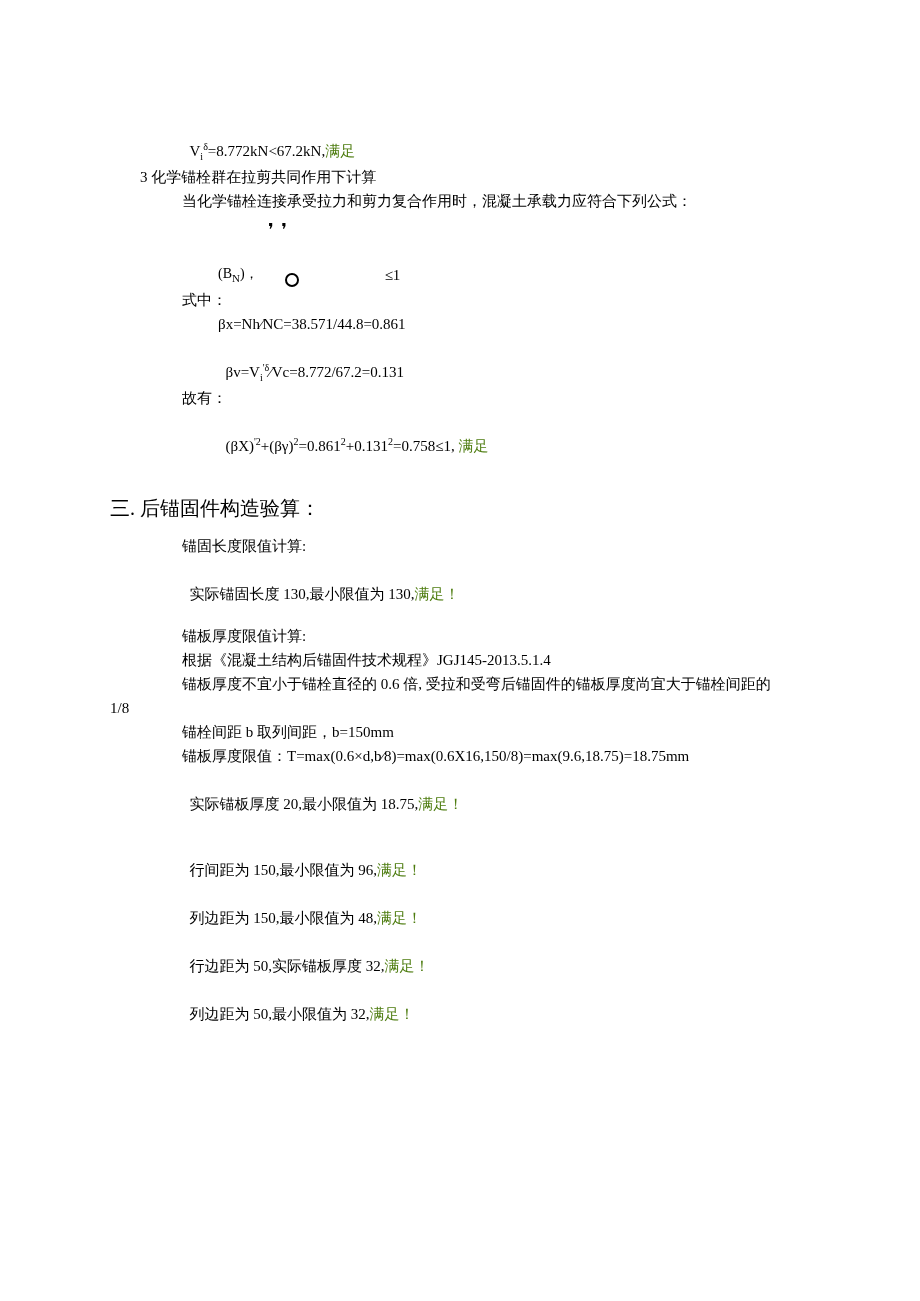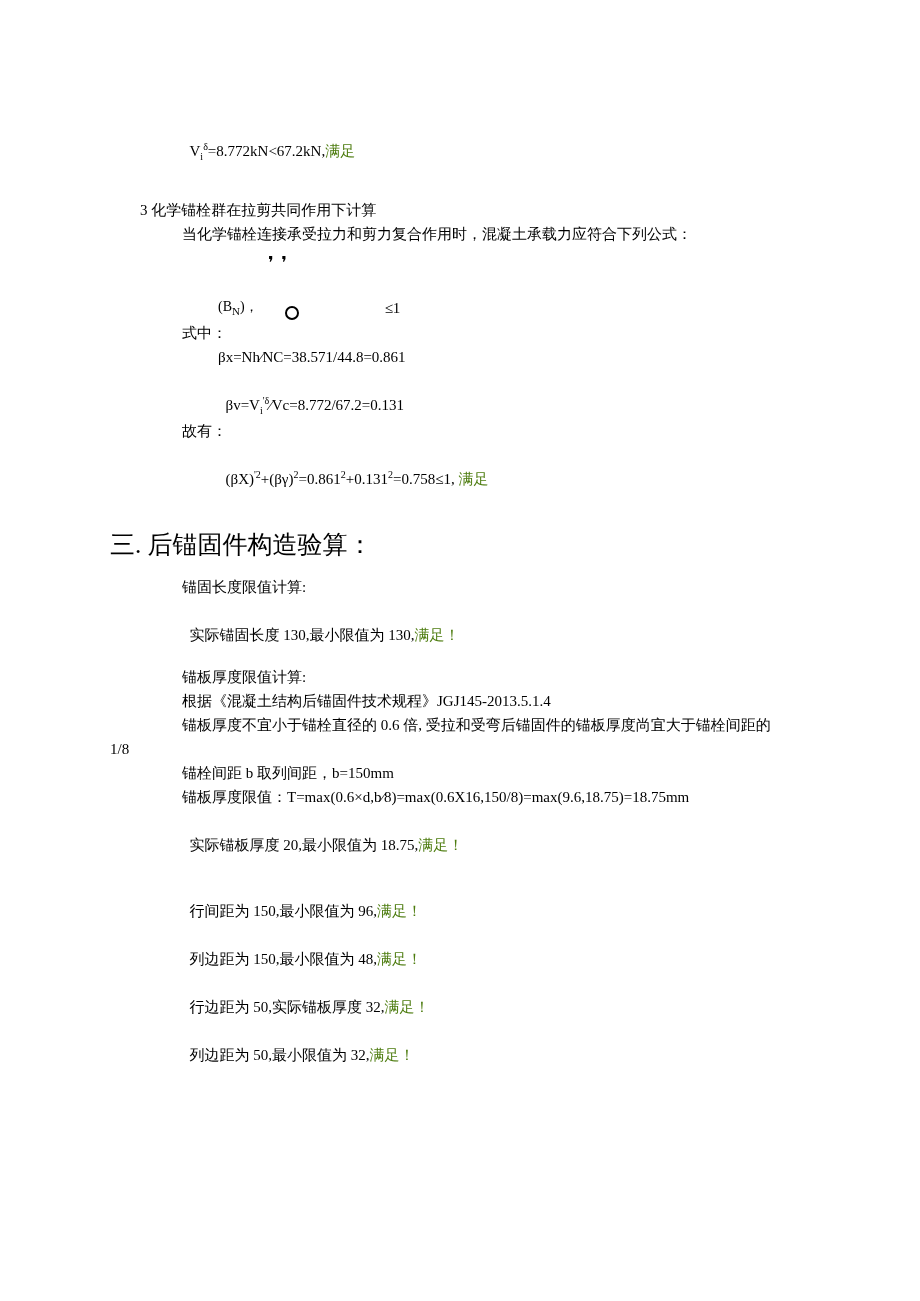--- a/index.html
+++ b/index.html
@@ -11,27 +11,27 @@
   body{
     font-family:"Songti SC","SimSun","Times New Roman",serif;
     font-size:15px;
     line-height:1.6;
     color:#000;
     padding:115px 110px 0 110px;
     box-sizing:border-box;
   }
   .line{white-space:pre-wrap;}
   .i1{padding-left:72px;}
-  .i2{padding-left:30px;margin-top:33px;}
+  .i2{padding-left:30px;}
   .i3{padding-left:72px;}
   .i4{padding-left:108px;}
   .i5{padding-left:0px;}
   .ok{color:#4d7c0f;}
   h2.sect{
-    font-size:25px;
+    font-size:20px;
     font-weight:normal;
     margin:34px 0 10px 0;
   }
   .sup{font-size:10px;vertical-align:super;}
   .sub{font-size:10px;vertical-align:sub;}
   .sym-row{
     display:flex;
     align-items:flex-end;
     gap:26px;
     padding-left:108px;

